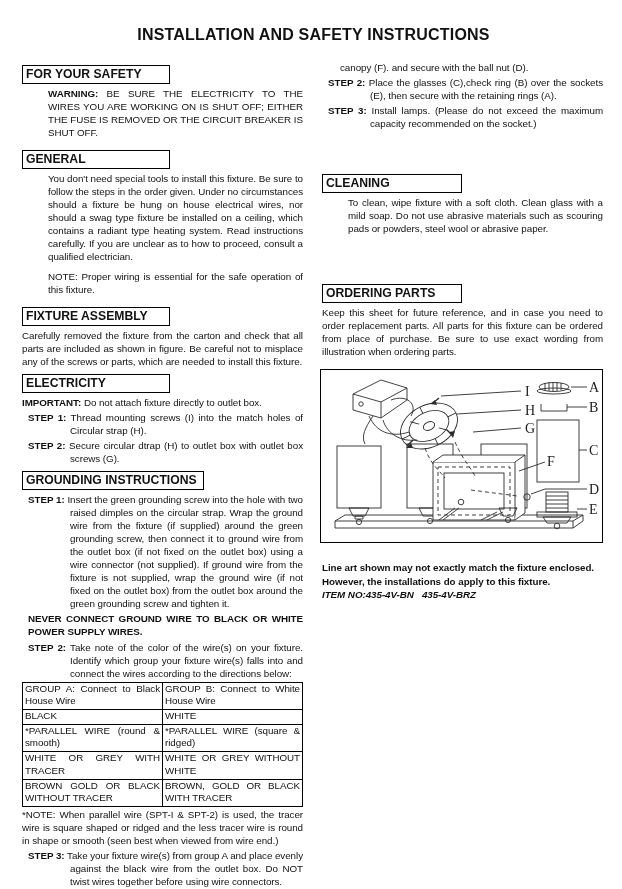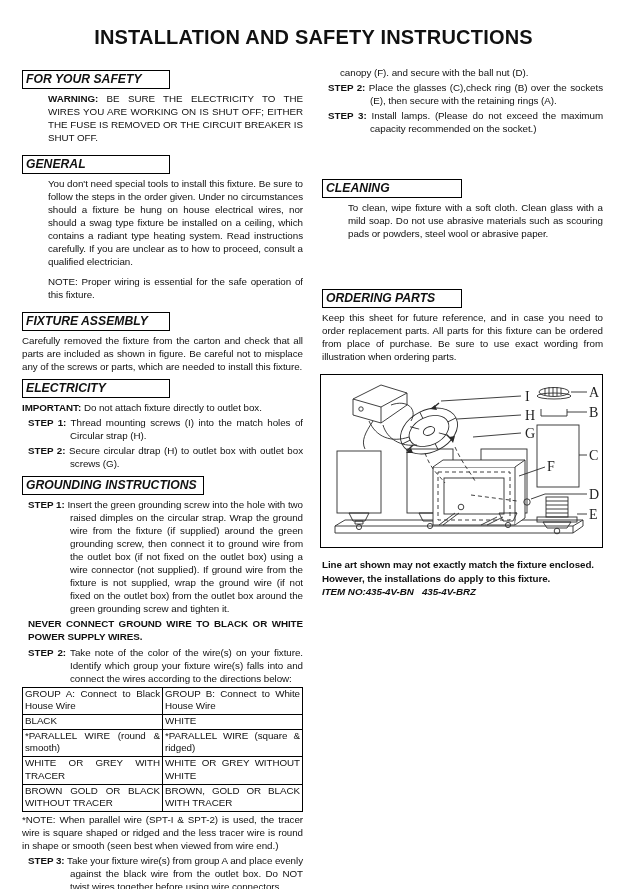--- a/index.html
+++ b/index.html
@@ -2,48 +2,48 @@
 <html><head>
 <meta charset="utf-8">
 <style>
   html,body{margin:0;padding:0;}
   body{
     width:622px;height:889px;overflow:hidden;background:#ffffff;color:#111;
     font-family:"Liberation Sans",sans-serif;font-size:9.8px;letter-spacing:-0.05px;
   }
   .page{padding:26px 17px 0 22px;box-sizing:border-box;}
   .doc-title{
-    text-align:center;font-weight:bold;font-size:20px;letter-spacing:0.2px;
+    text-align:center;font-weight:bold;font-size:16px;letter-spacing:0.2px;
     margin:0 0 17px 0;
   }
   .cols{display:flex;gap:19px;}
   .col{width:281px;flex:0 0 281px;}
   .hbox{
     display:inline-block;border:1.5px solid #000;font-weight:bold;font-size:12.2px;
     letter-spacing:0;padding:1px 6px 2px 3px;min-width:148px;box-sizing:border-box;
-    margin:4px 0 3px 0;white-space:nowrap;font-style:italic;
+    margin:4px 0 3px 0;white-space:nowrap;
   }
   .hbox.r{min-width:140px;margin-top:42px;}
   .jp{text-align:justify;line-height:1.33;margin:0 0 2px 0;}
   .sp{margin-bottom:7px;margin-left:26px;}
   .step{padding-left:48px;text-indent:-42px;}
   .cont{padding-left:18px;}
   .bold{font-weight:bold;}
   .wiretable{
     border-collapse:collapse;width:100%;margin:2px 0 1px 0;
   }
   .wiretable td{
     border:1px solid #000;vertical-align:top;padding:0 2px 1px 2px;
     text-align:justify;line-height:1.3;width:50%;
   }
   .diagram-box{
     border:1.5px solid #000;width:281px;height:172px;margin:11px 0 0 -2px;
     box-sizing:content-box;background:#fff;
   }
-  .footer{margin-top:10px;font-weight:bold;line-height:1.38;}
+  .footer{margin-top:18px;font-weight:bold;line-height:1.38;}
   .pre{white-space:pre-wrap;font-style:italic;}
   svg text{font-family:"Liberation Serif",serif;font-size:14px;fill:#222;}
 </style>
 </head>
 <body>
 
 <div class="page">
 
   <div class="doc-title">INSTALLATION AND SAFETY INSTRUCTIONS</div>
 

